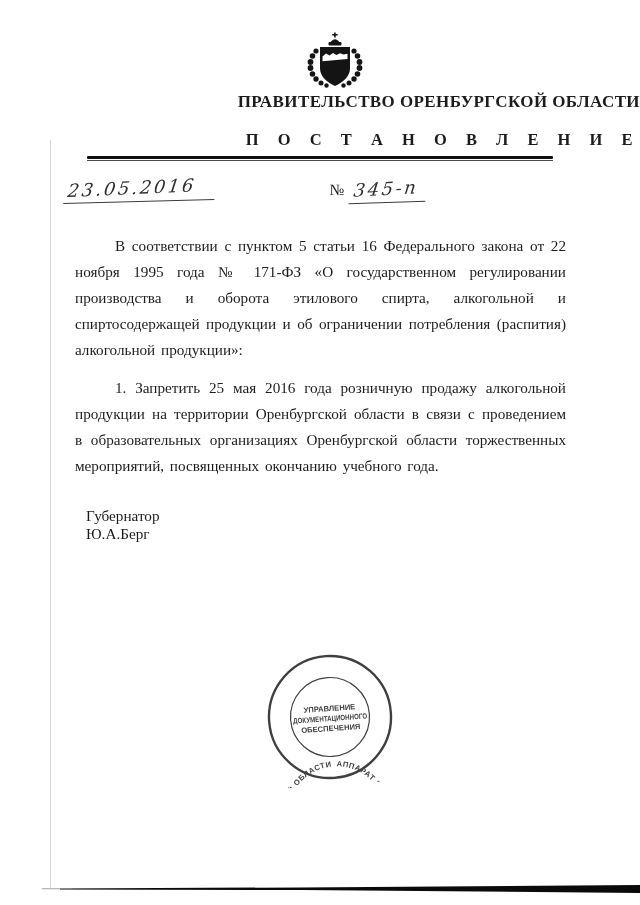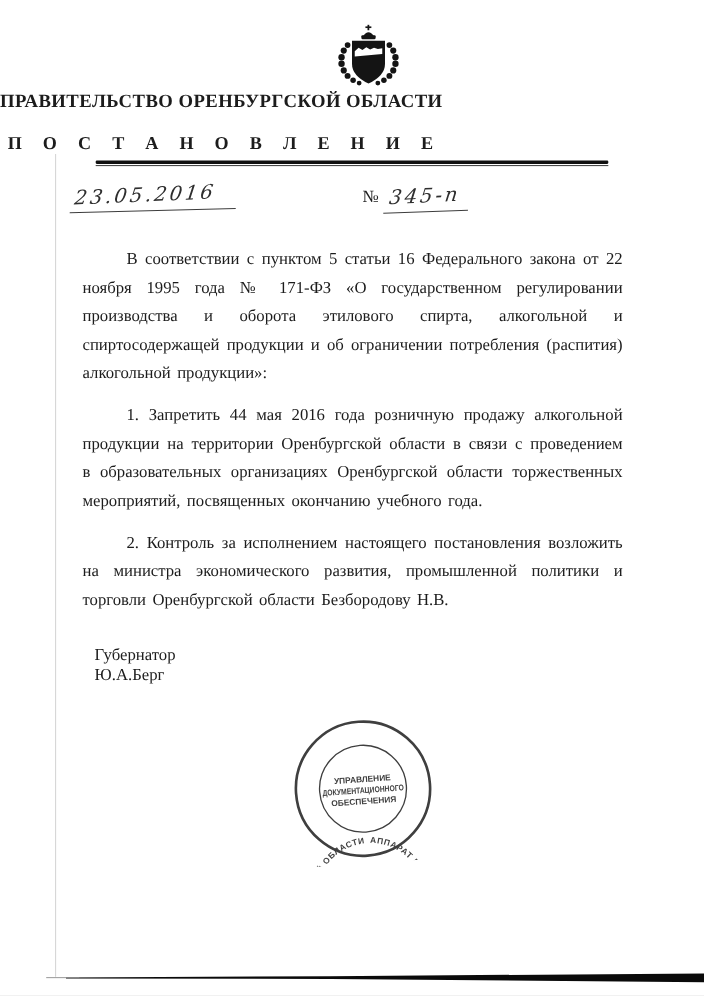--- a/index.html
+++ b/index.html
@@ -11,21 +11,21 @@
     font-family:"Liberation Serif","DejaVu Serif",serif;
     color:#1c1c1c;
     overflow:hidden;
   }
   
   .scan-left-line{
     position:absolute;left:50px;top:140px;width:1px;height:748px;
     background:#c9c9c9;opacity:.75;
   }
   
-  .header{ text-align:left; padding-top:22px; }
+  .header{ text-align:right; padding-top:32px; }
   .coat{ display:block; margin:0 auto; transform:translateX(15px); }
   .org-name{
     font-weight:bold; font-size:17px; letter-spacing:.4px; margin-top:2px;
   }
   .doc-type{
     font-weight:bold; font-size:16.5px; letter-spacing:7.5px;
     margin-top:18px; padding-left:7px;
   }
   .rule-wrap{ width:466px; margin:6px auto 0; }
   .rule-thick{ height:3px; background:#101010; border-radius:1px; }
@@ -139,22 +139,21 @@
       <span class="hw-underline"><span class="hw">23.05.2016</span></span>
     </div>
     <div class="meta-right">
       <span class="num-sign">№</span><span class="num-underline"><span class="hw">345-п</span></span>
     </div>
   </div>
 
 
   <div class="body-text">
     <p>В соответствии с пунктом 5 статьи 16 Федерального закона от 22 ноября 1995 года № 171-ФЗ «О государственном регулировании производства и оборота этилового спирта, алкогольной и спиртосодержащей продукции и об ограничении потребления (распития) алкогольной продукции»:</p>
-    <p>1. Запретить 44 мая 2016 года розничную продажу алкогольной продукции на территории Оренбургской области в связи с проведением в образовательных организациях Оренбургской области торжественных мероприятий, посвященных окончанию учебного года.</p>
-    <p>2. Контроль за исполнением настоящего постановления возложить на министра экономического развития, промышленной политики и торговли Оренбургской области Безбородову Н.В.</p>
+    <p>1. Запретить 25 мая 2016 года розничную продажу алкогольной продукции на территории Оренбургской области в связи с проведением в образовательных организациях Оренбургской области торжественных мероприятий, посвященных окончанию учебного года.</p>
   </div>
 
   <div class="sig-row">
     <span>Губернатор</span>
     <span>Ю.А.Берг</span>
   </div>
 
   <svg class="stamp" width="138" height="136" viewBox="0 0 138 136" aria-hidden="true">
     <g stroke="#2f2f2f" fill="none">
       <circle cx="69" cy="68" r="61" stroke-width="2.4"></circle>

